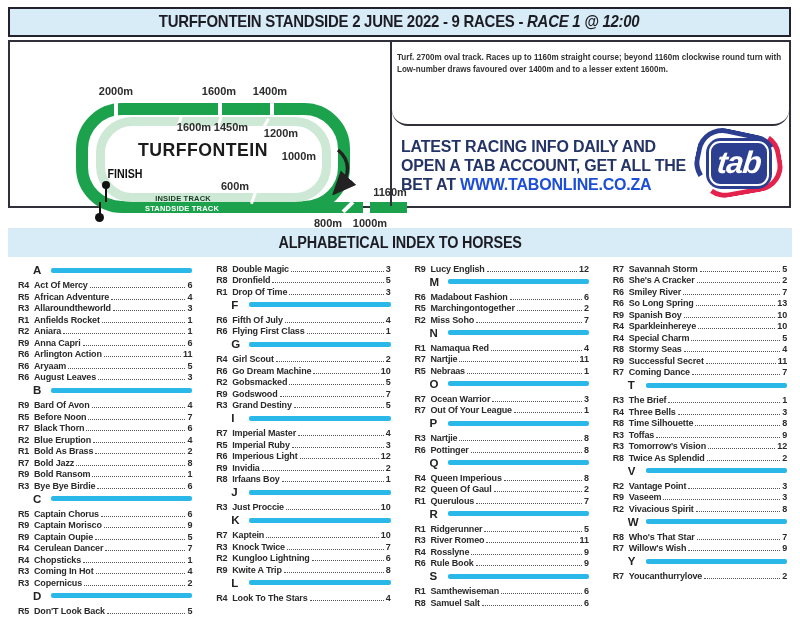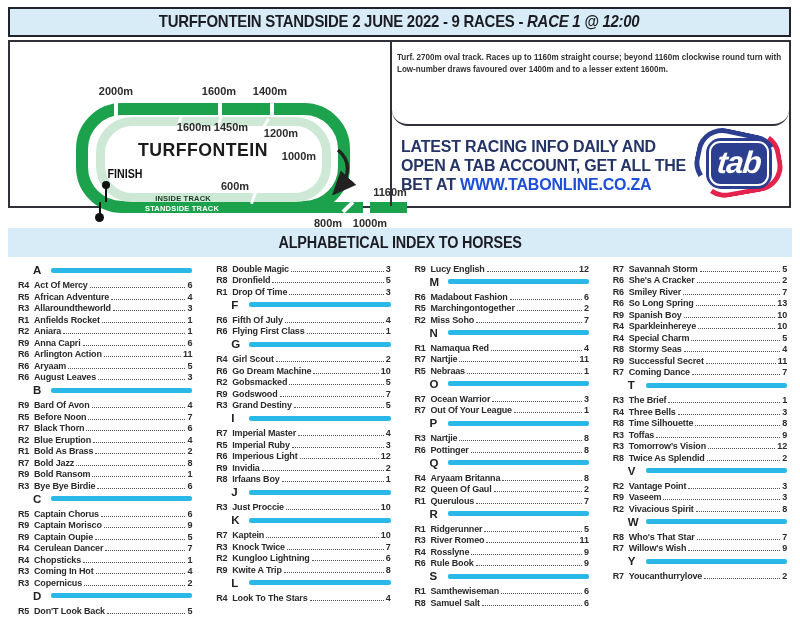--- a/index.html
+++ b/index.html
@@ -564,21 +564,21 @@
         <span class="nm">Pottinger</span>
         <span class="dots"></span>
         <span class="pg">8</span>
       </div>
       <div class="sec-row">
         <span class="sec-letter">Q</span>
         <span class="sec-bar"></span>
       </div>
       <div class="entry">
         <span class="race">R4</span>
-        <span class="nm">Aryaam Britanna</span>
+        <span class="nm">Queen Imperious</span>
         <span class="dots"></span>
         <span class="pg">8</span>
       </div>
       <div class="entry">
         <span class="race">R2</span>
         <span class="nm">Queen Of Gaul</span>
         <span class="dots"></span>
         <span class="pg">2</span>
       </div>
       <div class="entry">

